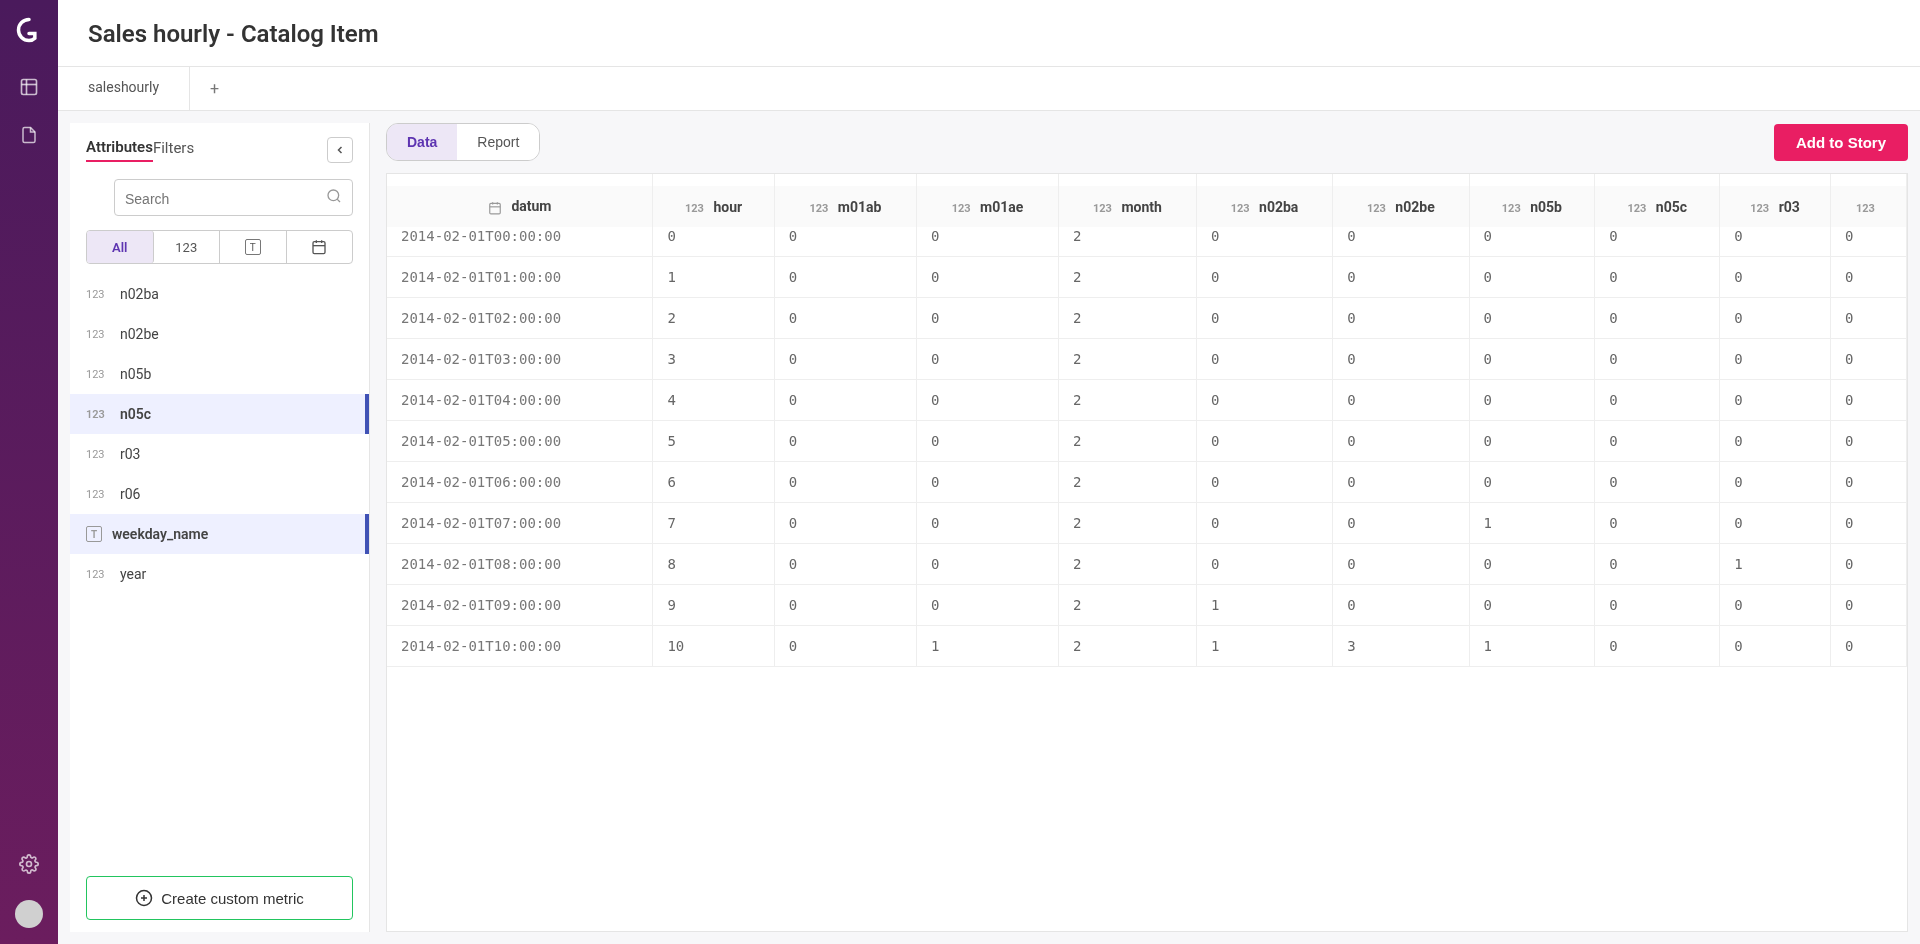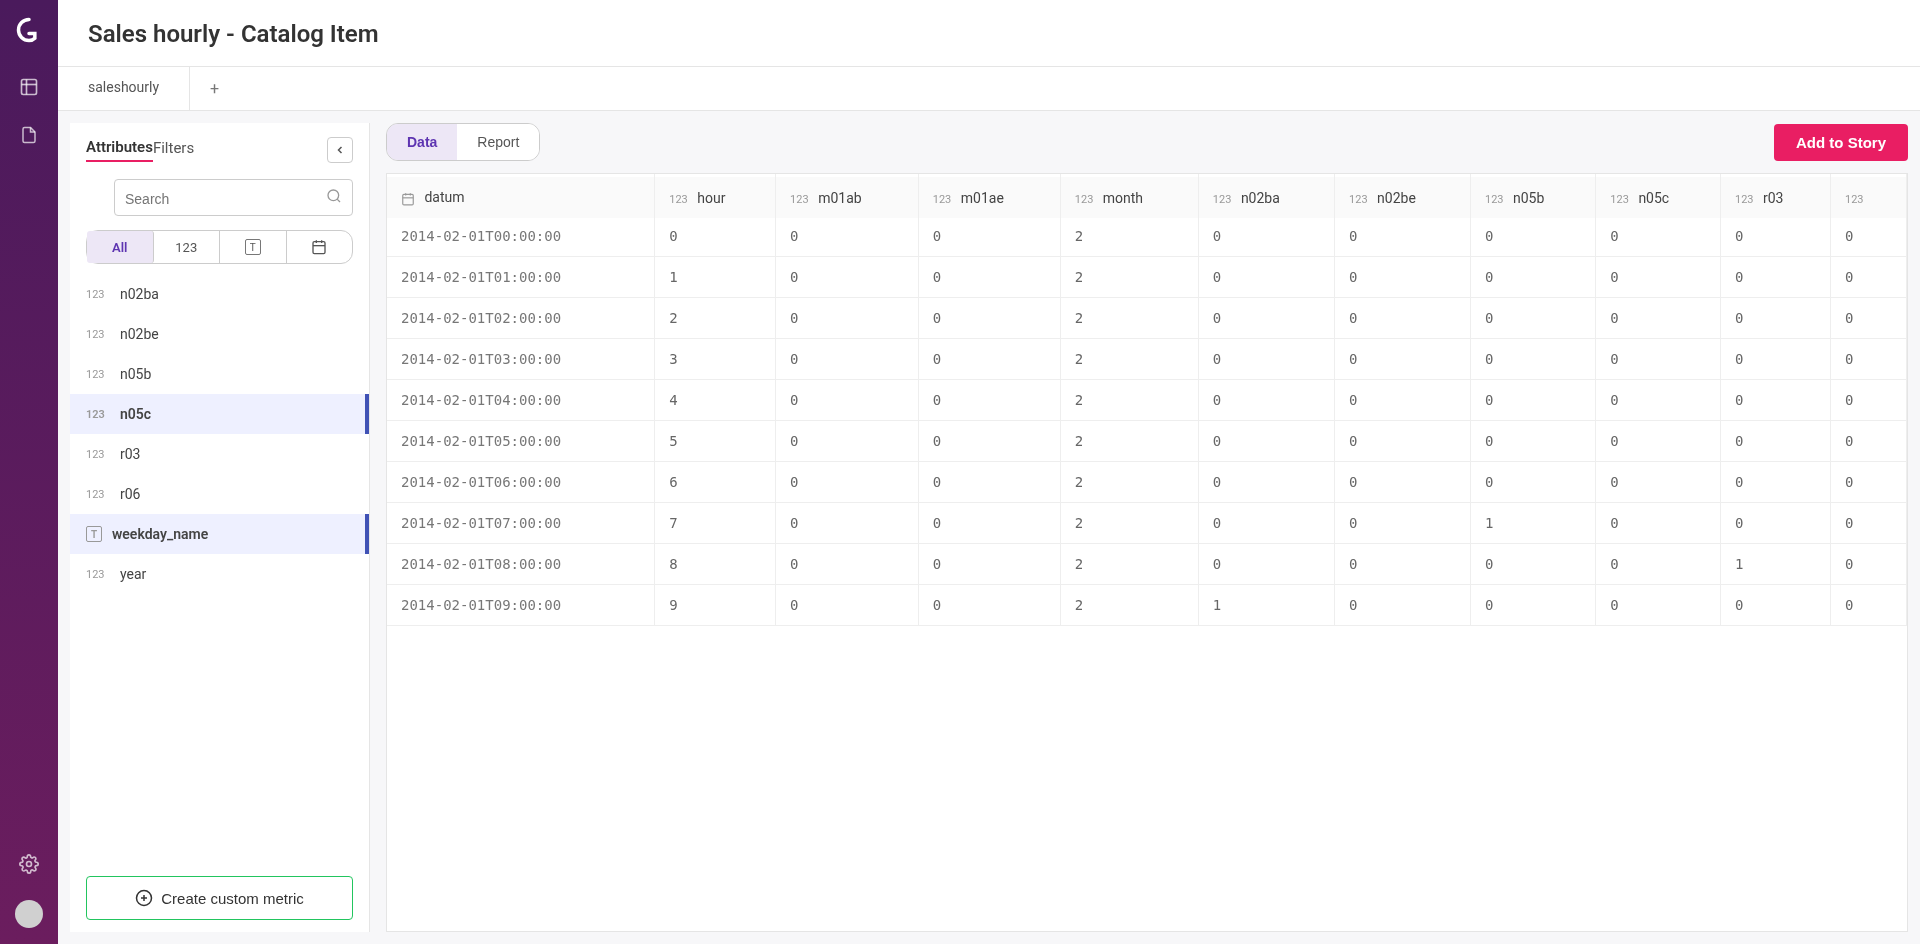--- a/index.html
+++ b/index.html
@@ -19,41 +19,41 @@
 .content { flex: 1; display: flex; min-height: 0; background: #f7f7f9; }
 .sidebar { width: 300px; background: #fff; border-right: 1px solid #e5e5e5; display: flex; flex-direction: column; margin: 12px 0 12px 12px; }
 .side-tabs { display:flex; align-items:center; padding: 14px 16px 8px; }
 .side-tab { font-size: 15px; color: #555; cursor:pointer; padding-bottom:4px; }
 .side-tab.active { color: #333; font-weight:600; border-bottom: 2px solid #e91e63; }
 .collapse-btn { margin-left:auto; width:26px; height:26px; border:1px solid #ccc; border-radius:4px; display:flex; align-items:center; justify-content:center; cursor:pointer; color:#555; }
 .search-wrap { padding: 8px 16px; }
 .search-box { display:flex; align-items:flex-end; border:1px solid #ccc; border-radius:4px; padding:8px 10px;margin-left:28px; }
 .search-box input { border:none; outline:none; flex:1; font-size:14px; }
 .search-box .search-icon { color:#999; }
-.filter-row { margin: 6px 16px 10px; border:1px solid #ccc; border-radius:12px; display:flex; }
+.filter-row { margin: 6px 16px 10px; border:1px solid #ccc; border-radius:4px; display:flex; }
 .filter-btn { flex:1; padding:8px 0; text-align:center; cursor:pointer; color:#555; font-size:13px; border-right:1px solid #ccc; display:flex; align-items:center; justify-content:center; }
 .filter-btn:last-child { border-right:none; }
 .filter-btn.active { background:#ede7f6; color:#5e35b1; font-weight:600; border-radius:3px; }
 .attr-list { flex:1; overflow-y:auto; position:relative; }
 .attr-item { display:flex; align-items:center; padding:12px 16px; cursor:pointer; gap:10px; font-size:14px; color:#444; }
 .attr-item.selected { background:#eef0ff; border-right: 4px solid #3f51b5; font-weight:600; }
 .attr-item .type-badge { font-size:11px; color:#999; width:24px; }
 .attr-item .type-badge.text-type { border:1px solid #999; width:16px; height:16px; display:inline-flex; align-items:center; justify-content:center; font-size:10px; border-radius:2px; }
 .create-metric-wrap { padding: 12px 16px; border-top: 1px solid transparent; }
 .create-metric { width:100%; padding:12px; border:1px solid #22c55e; border-radius:4px; background:#fff; cursor:pointer; display:flex; align-items:center; justify-content:center; gap:8px; font-size:15px; font-weight:500; color:#333; }
 .workspace { flex:1; display:flex; flex-direction:column; padding:12px 12px 12px 16px; min-width:0; }
 .toolbar { display:flex; align-items:center; margin-bottom:12px; }
 .view-toggle { display:inline-flex; border:1px solid #ccc; border-radius:12px; overflow:hidden; }
 .view-toggle .vt-btn { padding:10px 20px; cursor:pointer; font-size:14px; color:#555; background:#fff; border:none; }
 .view-toggle .vt-btn.active { background:#ede7f6; color:#5e35b1; font-weight:600; }
 .add-story { margin-left:auto; padding:10px 22px; background:#e91e63; color:#fff; border:none; border-radius:4px; font-size:15px; font-weight:600; cursor:pointer; }
 .table-wrap { flex:1; overflow:auto; background:#fff; border:1px solid #e5e5e5; }
 table { border-collapse:collapse; min-width:100%; }
 th, td { border-right:1px solid #eee; border-bottom:1px solid #eee; padding:12px 14px; text-align:left; font-size:14px; white-space:nowrap; }
-th { background:#fafafa; font-weight:400; color:#444; position:sticky; top:3px; }
+th { background:#fafafa; font-weight:700; color:#444; position:sticky; top:12px;text-align:center; }
 th .col-type { font-size:11px; color:#999; margin-right:6px; }
 td { color:#666; font-family: ui-monospace, Menlo, Consolas, monospace; }
 td:first-child { font-family: ui-monospace, Menlo, Consolas, monospace; color:#777; }
 </style>
 </head>
 <body>
 
 <div class="app">
   <div class="nav-rail">
     <div class="logo">
@@ -331,19 +331,32 @@
                   <td>0</td>
                   <td>0</td>
                   <td>2</td>
                   <td>1</td>
                   <td>0</td>
                   <td>0</td>
                   <td>0</td>
                   <td>0</td>
                   <td>0</td>
                 </tr>
+                <tr>
+                  <td>2014-02-01T10:00:00</td>
+                  <td>10</td>
+                  <td>0</td>
+                  <td>1</td>
+                  <td>2</td>
+                  <td>1</td>
+                  <td>3</td>
+                  <td>1</td>
+                  <td>0</td>
+                  <td>0</td>
+                  <td>0</td>
+                </tr>
               </tbody>
           </table>
         </div>
       </div>
     </div>
   </div>
 </div>
 
 </body></html>

